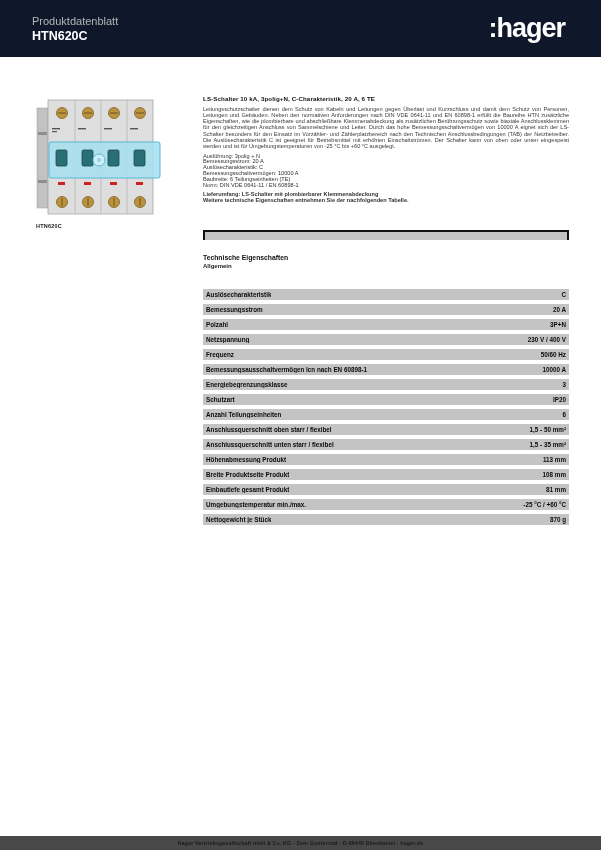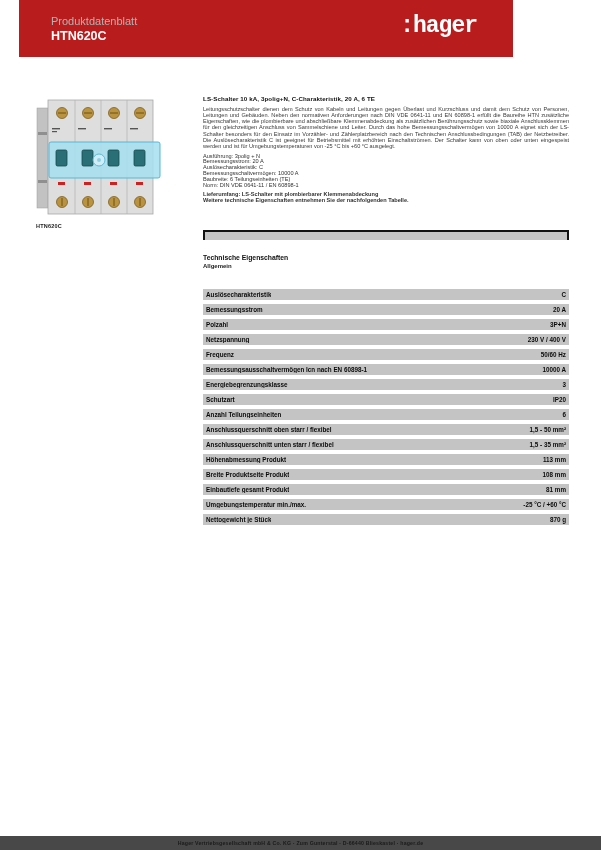--- a/index.html
+++ b/index.html
@@ -1,24 +1,24 @@
 <!DOCTYPE html>
 <html><head>
 <meta charset="utf-8">
 <style>
   * { margin:0; padding:0; box-sizing:border-box; }
   html,body { background:#ffffff; }
   body { font-family:"Liberation Sans", sans-serif; }
   .page { position:relative; width:601px; height:850px; background:#ffffff; overflow:hidden; }
 
   
-  .topbar { position:absolute; left:0; top:0; width:494px; height:57px; background:#b91c1c;margin-left:19px; }
+  .topbar { position:absolute; left:0; top:0; width:601px; height:57px; background:#0f172a; }
   .topbar .doc-type { position:absolute; left:32px; top:15px; font-size:11px; color:#b5b5b5; font-weight:400; }
   .topbar .prod-code { position:absolute; left:32px; top:29px; font-size:12.5px; color:#ffffff; font-weight:bold; }
-  .topbar .logo { position:absolute; right:36px; top:13px; font-size:23px; color:#ffffff; font-weight:bold; letter-spacing:-1px; font-family:Liberation Mono, monospace; }
+  .topbar .logo { position:absolute; right:36px; top:13px; font-size:27px; color:#ffffff; font-weight:bold; letter-spacing:-1px; font-family:Liberation Sans, sans-serif; }
 
   
   .product-img { position:absolute; left:35px; top:92px; width:126px; height:130px; }
   .img-caption { position:absolute; left:36px; top:223px; font-size:5.5px; font-weight:bold; color:#222222; letter-spacing:0.2px; }
 
   
   .intro { position:absolute; left:203px; top:95px; width:366px; color:#333333; }
   .intro .title { font-size:6.2px; font-weight:bold; color:#111111; margin-bottom:3.5px; letter-spacing:0.1px; }
   .intro .desc { font-size:5.6px; line-height:6.3px; text-align:justify; color:#3a3a3a; margin-bottom:4px; }
   .intro .speclines div { font-size:5.6px; line-height:5.9px; color:#333333; }

